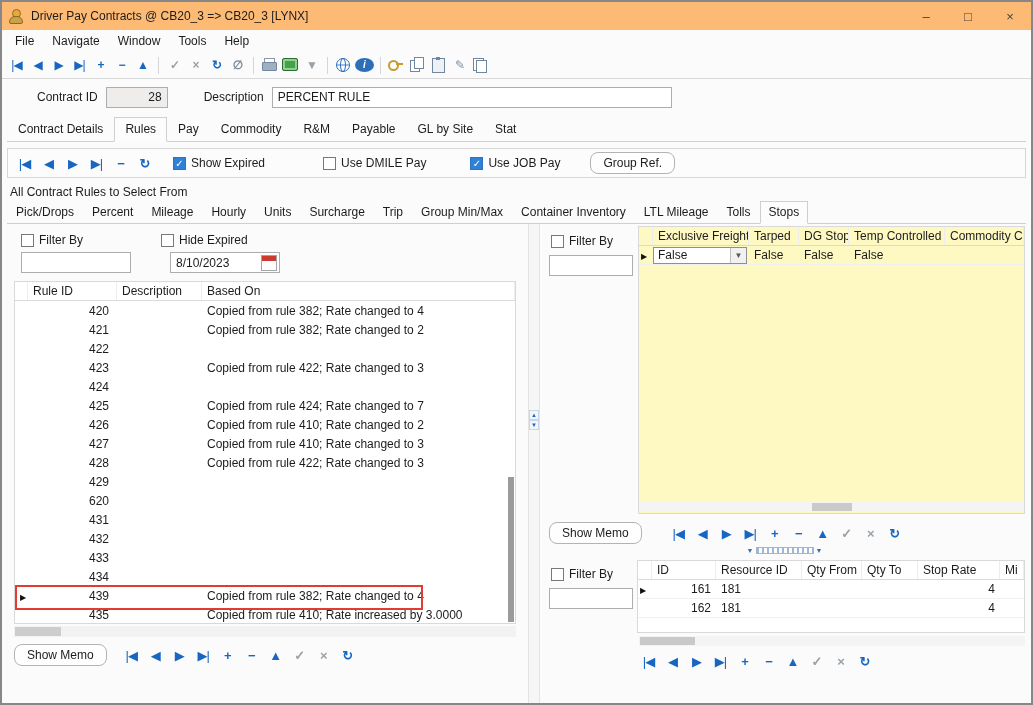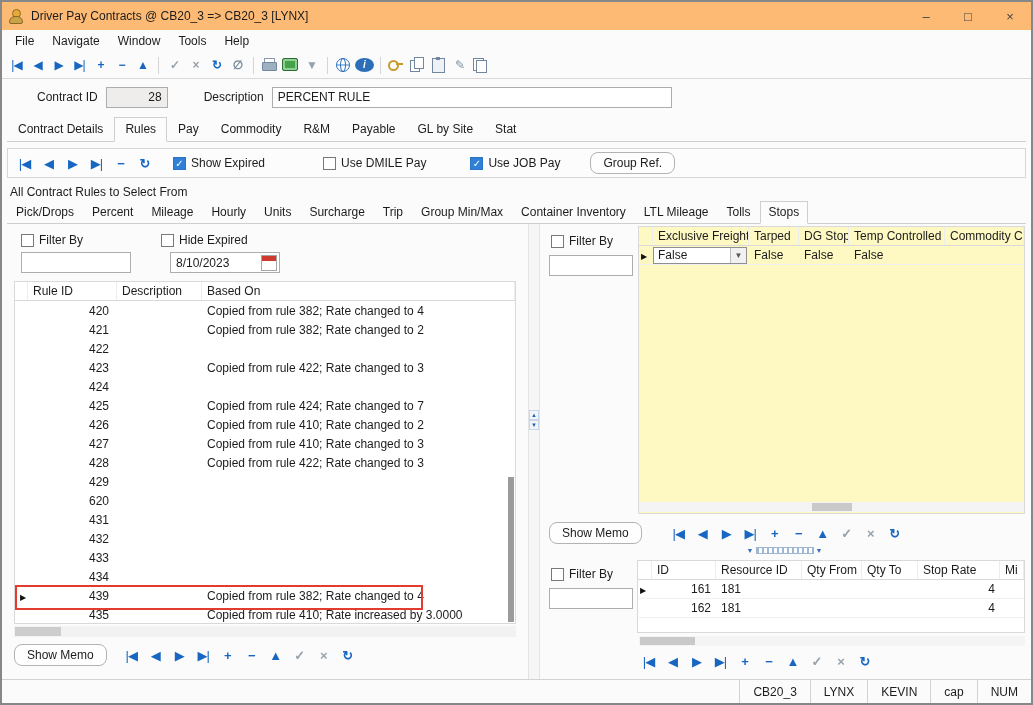--- a/index.html
+++ b/index.html
@@ -531,21 +531,14 @@
             <span class="tbi c-blue">▲</span>
             <span class="tbi c-gray fw">✓</span>
             <span class="tbi c-gray fw">×</span>
             <span class="tbi c-blue fw">↻</span>
           </span>
       </div>
 
     </div>
   </div>
 
-  <div class="statusbar" id="status-bar">
-      <span class="st">CB20_3</span>
-      <span class="st">LYNX</span>
-      <span class="st">KEVIN</span>
-      <span class="st">cap</span>
-      <span class="st">NUM</span>
-    </div>
 
 </div>
 
 </body></html>

